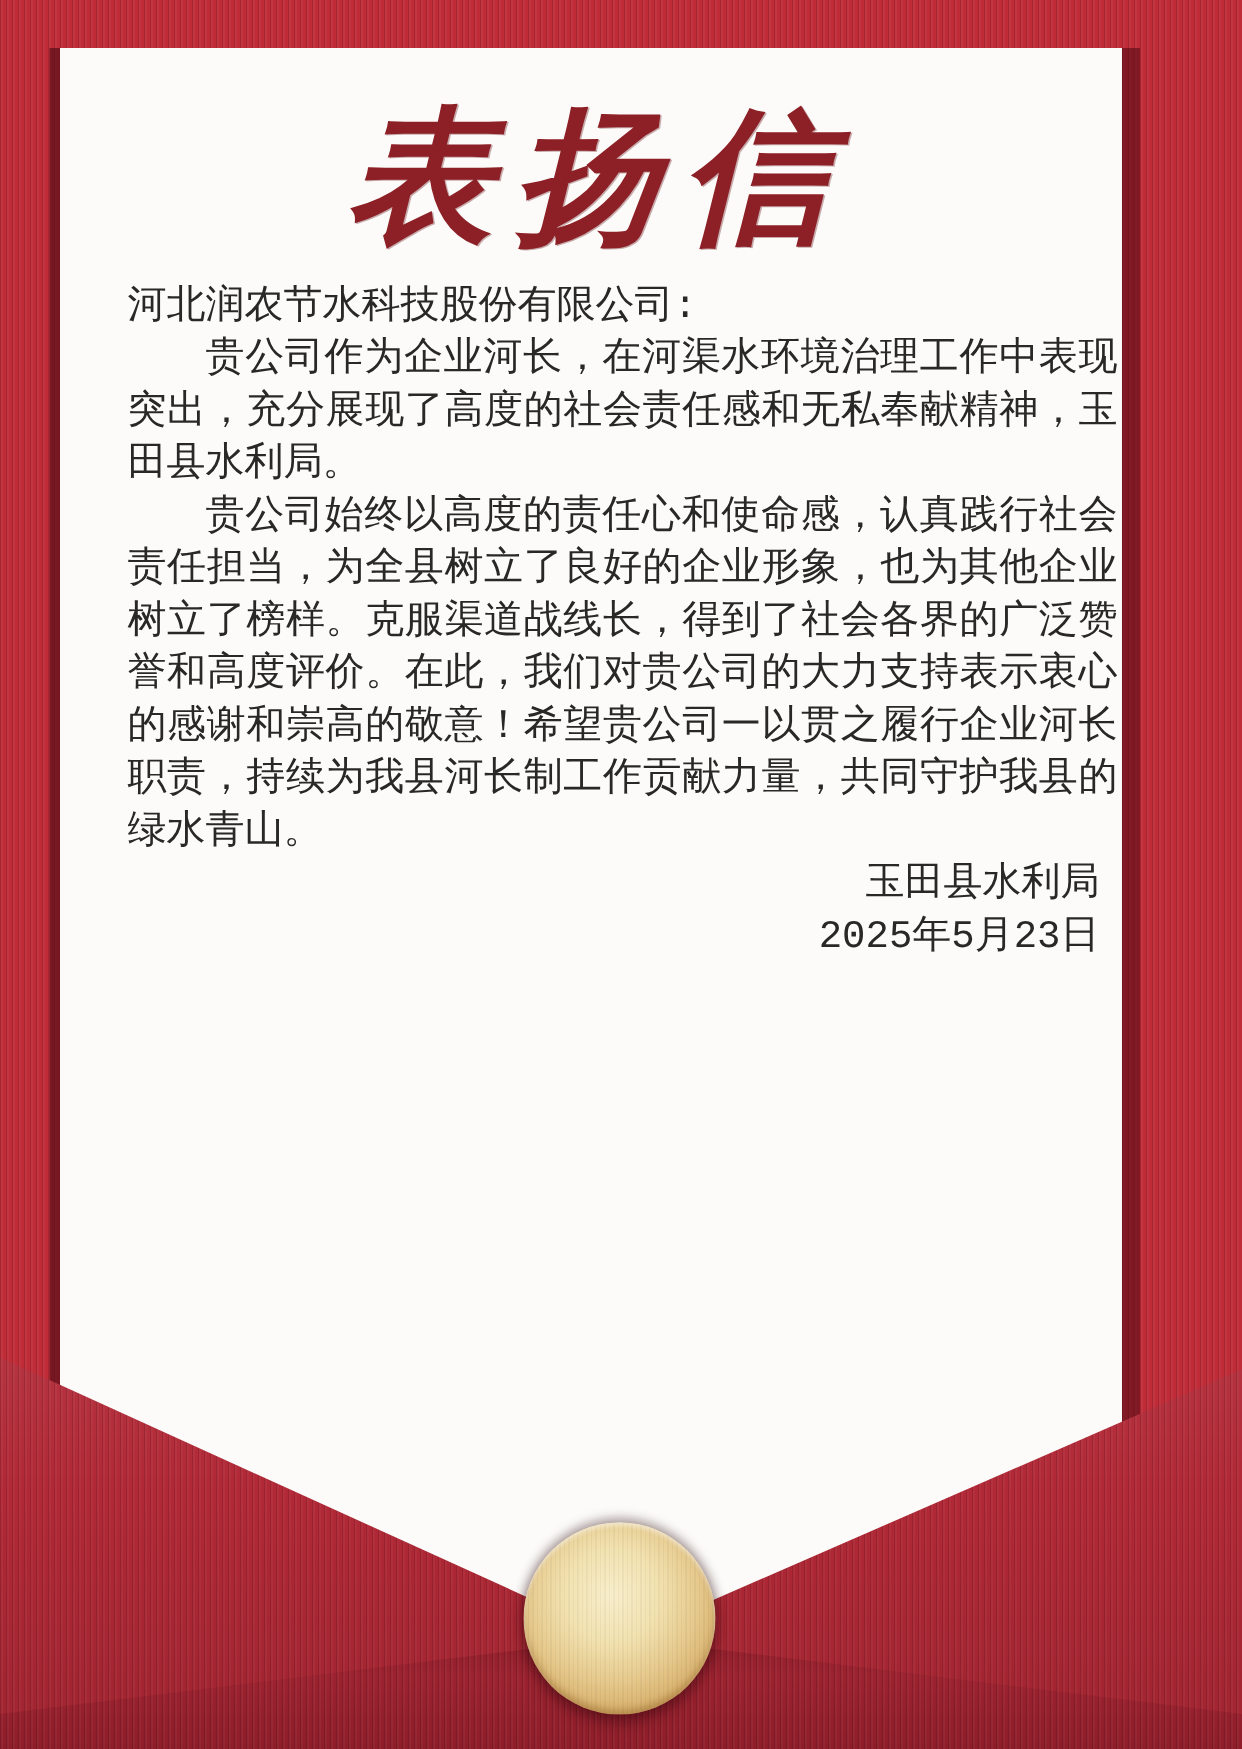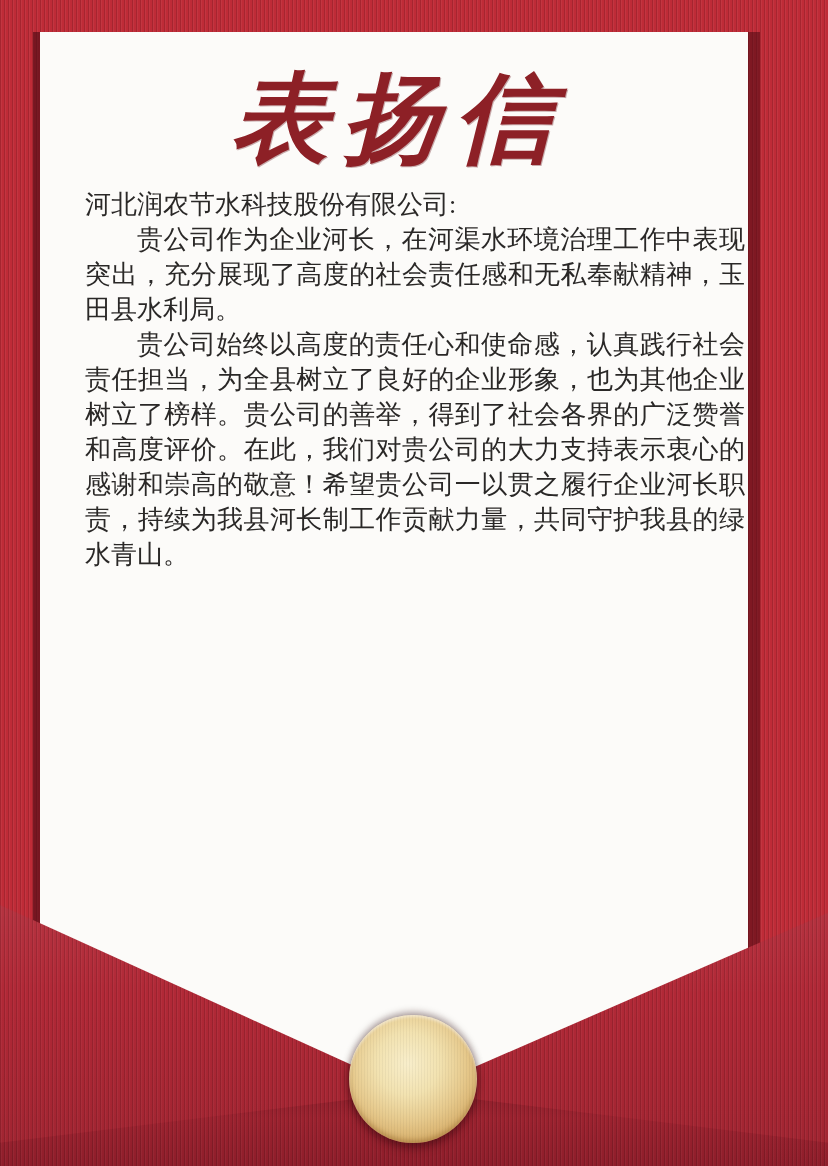--- a/index.html
+++ b/index.html
@@ -55,20 +55,21 @@
   
   .body-text {
     position: absolute;
     top: 155px;
     left: 45px;
     width: 660px;
     font-size: 26px;
     line-height: 35px;
     color: #2a2827;
     text-align: justify;
+    font-family: Liberation Mono, monospace;
   }
   .body-text p { margin: 0; }
   .indent { text-indent: 2em; }
   .sig-line {
     text-align: right;
     padding-right: 12px;
   }
 
   
   .flap {
@@ -134,21 +135,23 @@
 <body>
 
 <div class="envelope">
 
   <div class="paper">
     <h1 class="title">表扬信</h1>
 
     <div class="body-text">
       <p>河北润农节水科技股份有限公司:</p>
       <p class="indent">贵公司作为企业河长，在河渠水环境治理工作中表现突出，充分展现了高度的社会责任感和无私奉献精神，玉田县水利局。</p>
-      <p class="indent">贵公司始终以高度的责任心和使命感，认真践行社会责任担当，为全县树立了良好的企业形象，也为其他企业树立了榜样。贵公司的善举，得到了社会各界的广泛赞誉和高度评价。在此，我们对贵公司的大力支持表示衷心的感谢和崇高的敬意！希望贵公司一以贯之履行企业河长职责，持续为我县河长制工作贡献力量，共同守护我县的绿水青山。</p>
+      <p class="indent">贵公司始终以高度的责任心和使命感，认真践行社会责任担当，为全县树立了良好的企业形象，也为其他企业树立了榜样。克服渠道战线长，得到了社会各界的广泛赞誉和高度评价。在此，我们对贵公司的大力支持表示衷心的感谢和崇高的敬意！希望贵公司一以贯之履行企业河长职责，持续为我县河长制工作贡献力量，共同守护我县的绿水青山。</p>
+      <p class="sig-line">玉田县水利局</p>
+      <p class="sig-line">2025年5月23日</p>
     </div>
   </div>
 
   <div class="flap flap-left"></div>
   <div class="flap flap-right"></div>
   <div class="flap flap-bottom"></div>
 
   <div class="seal"></div>
 
 </div>

